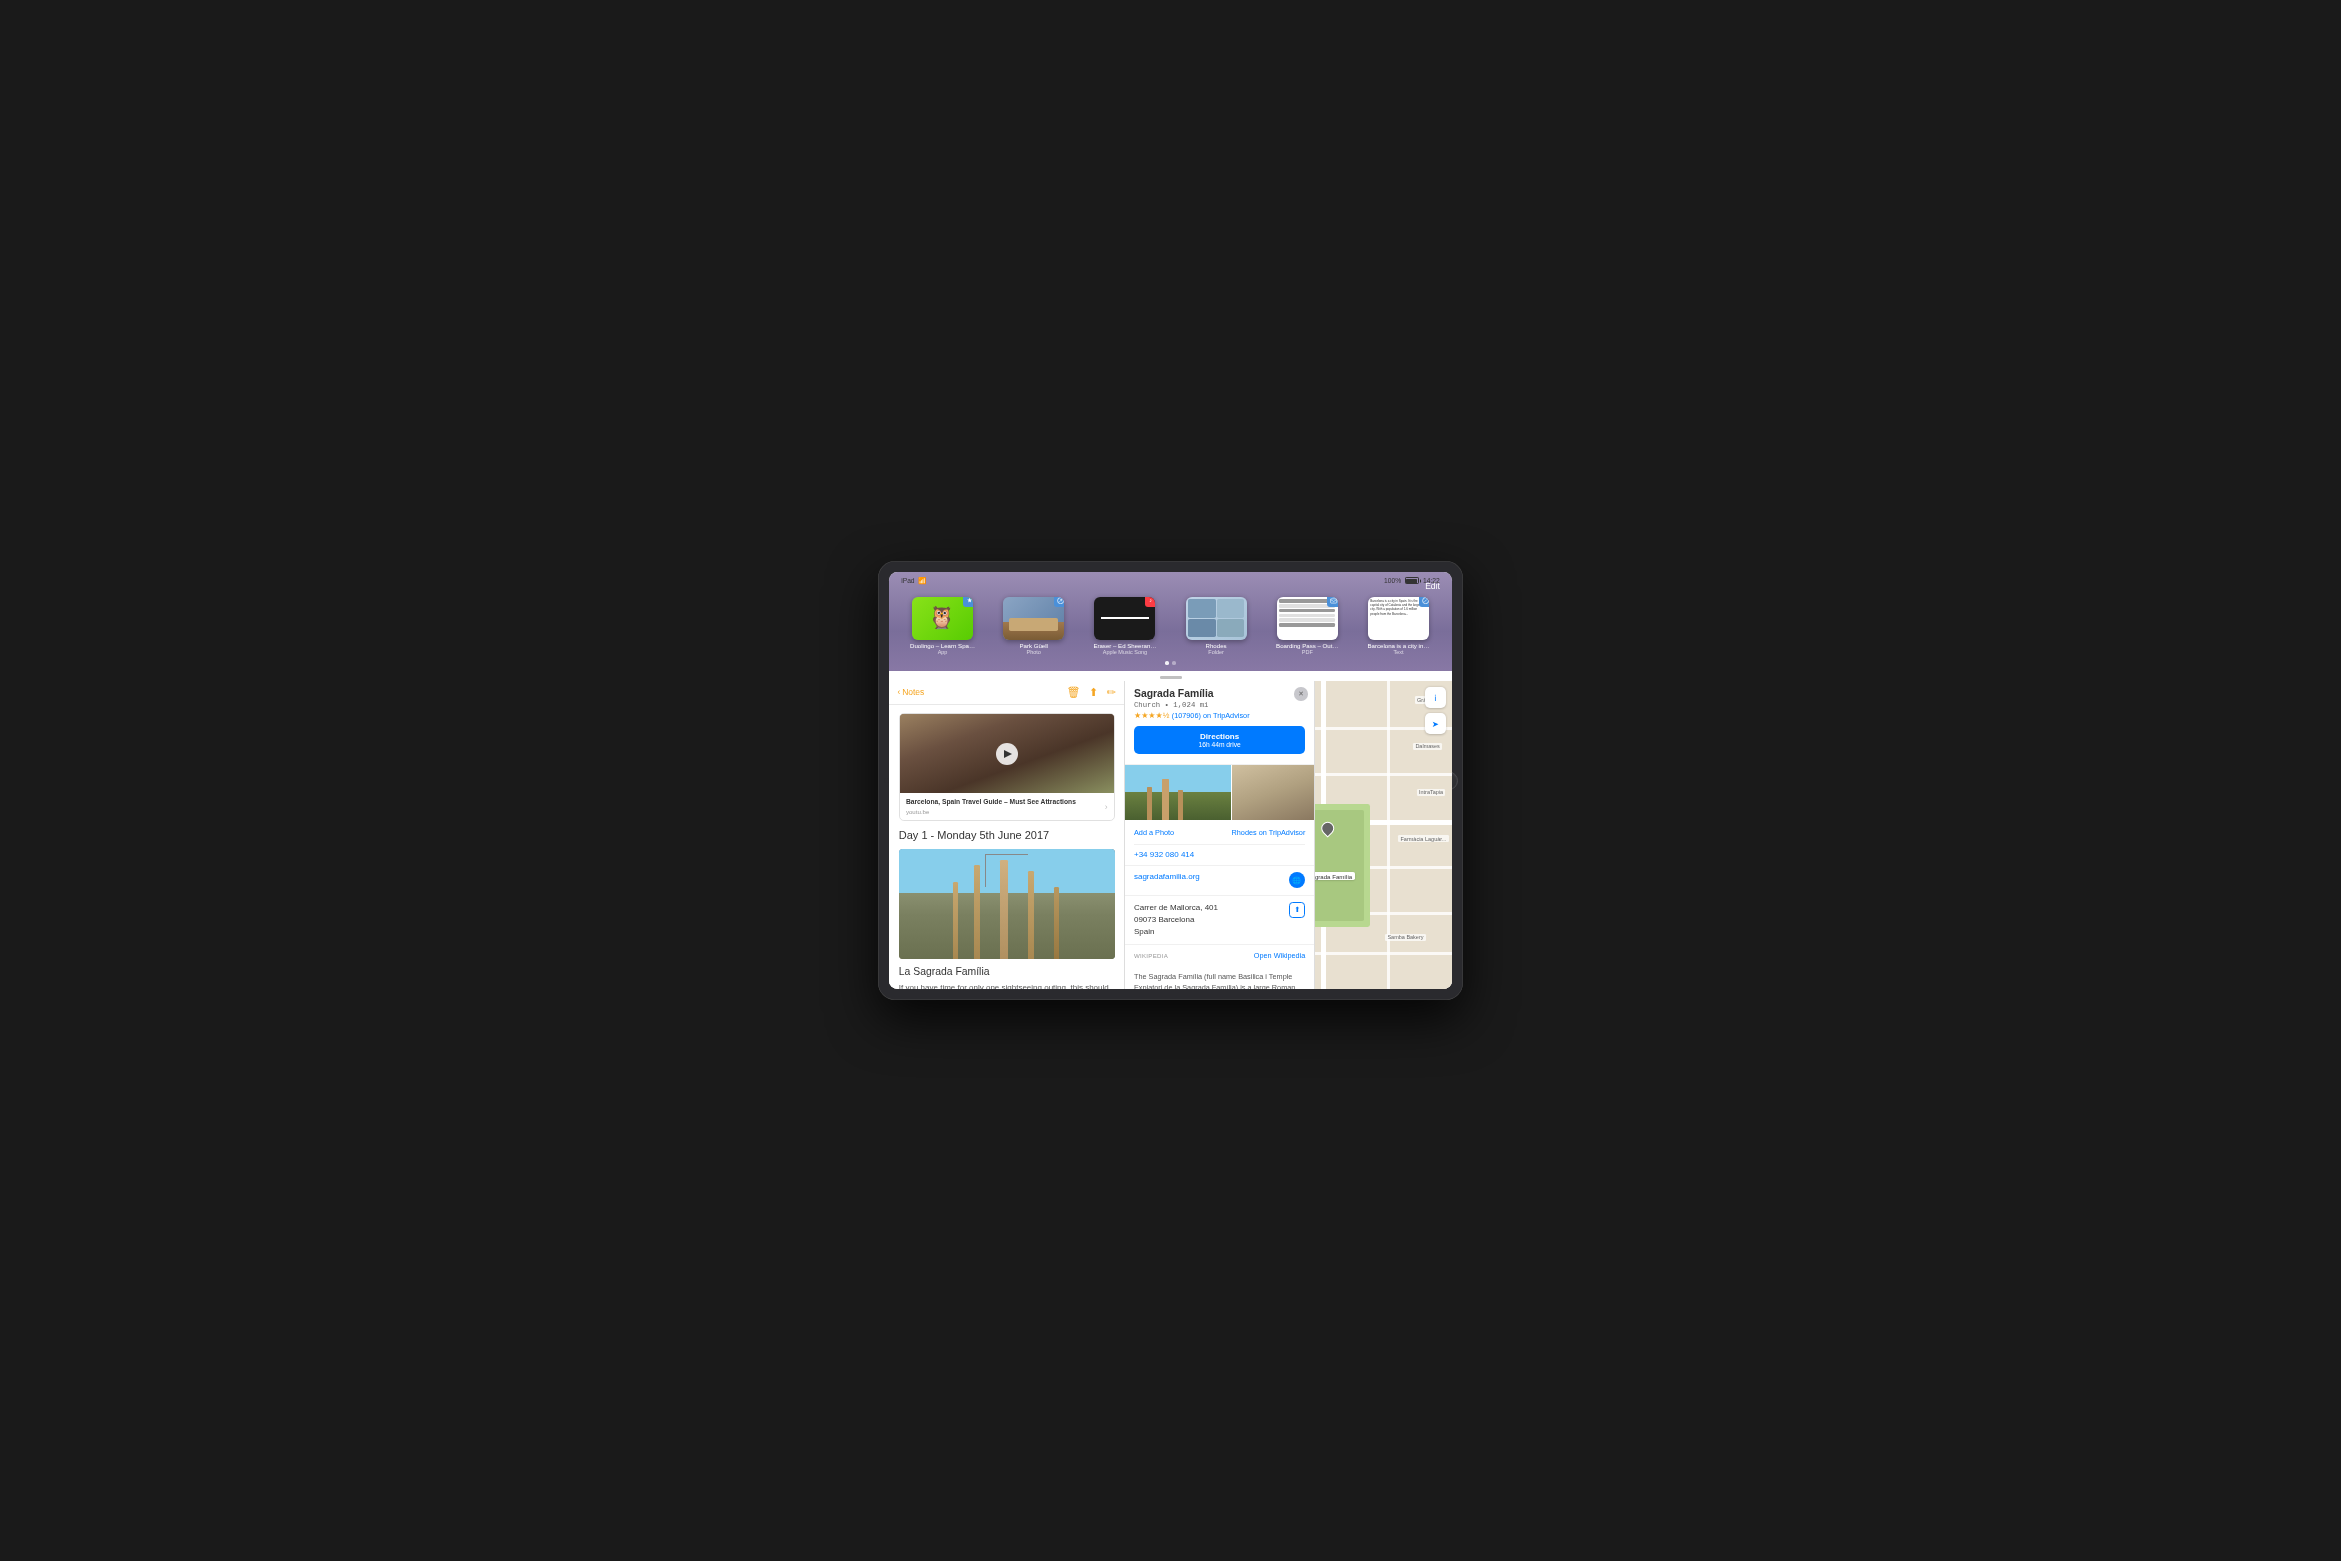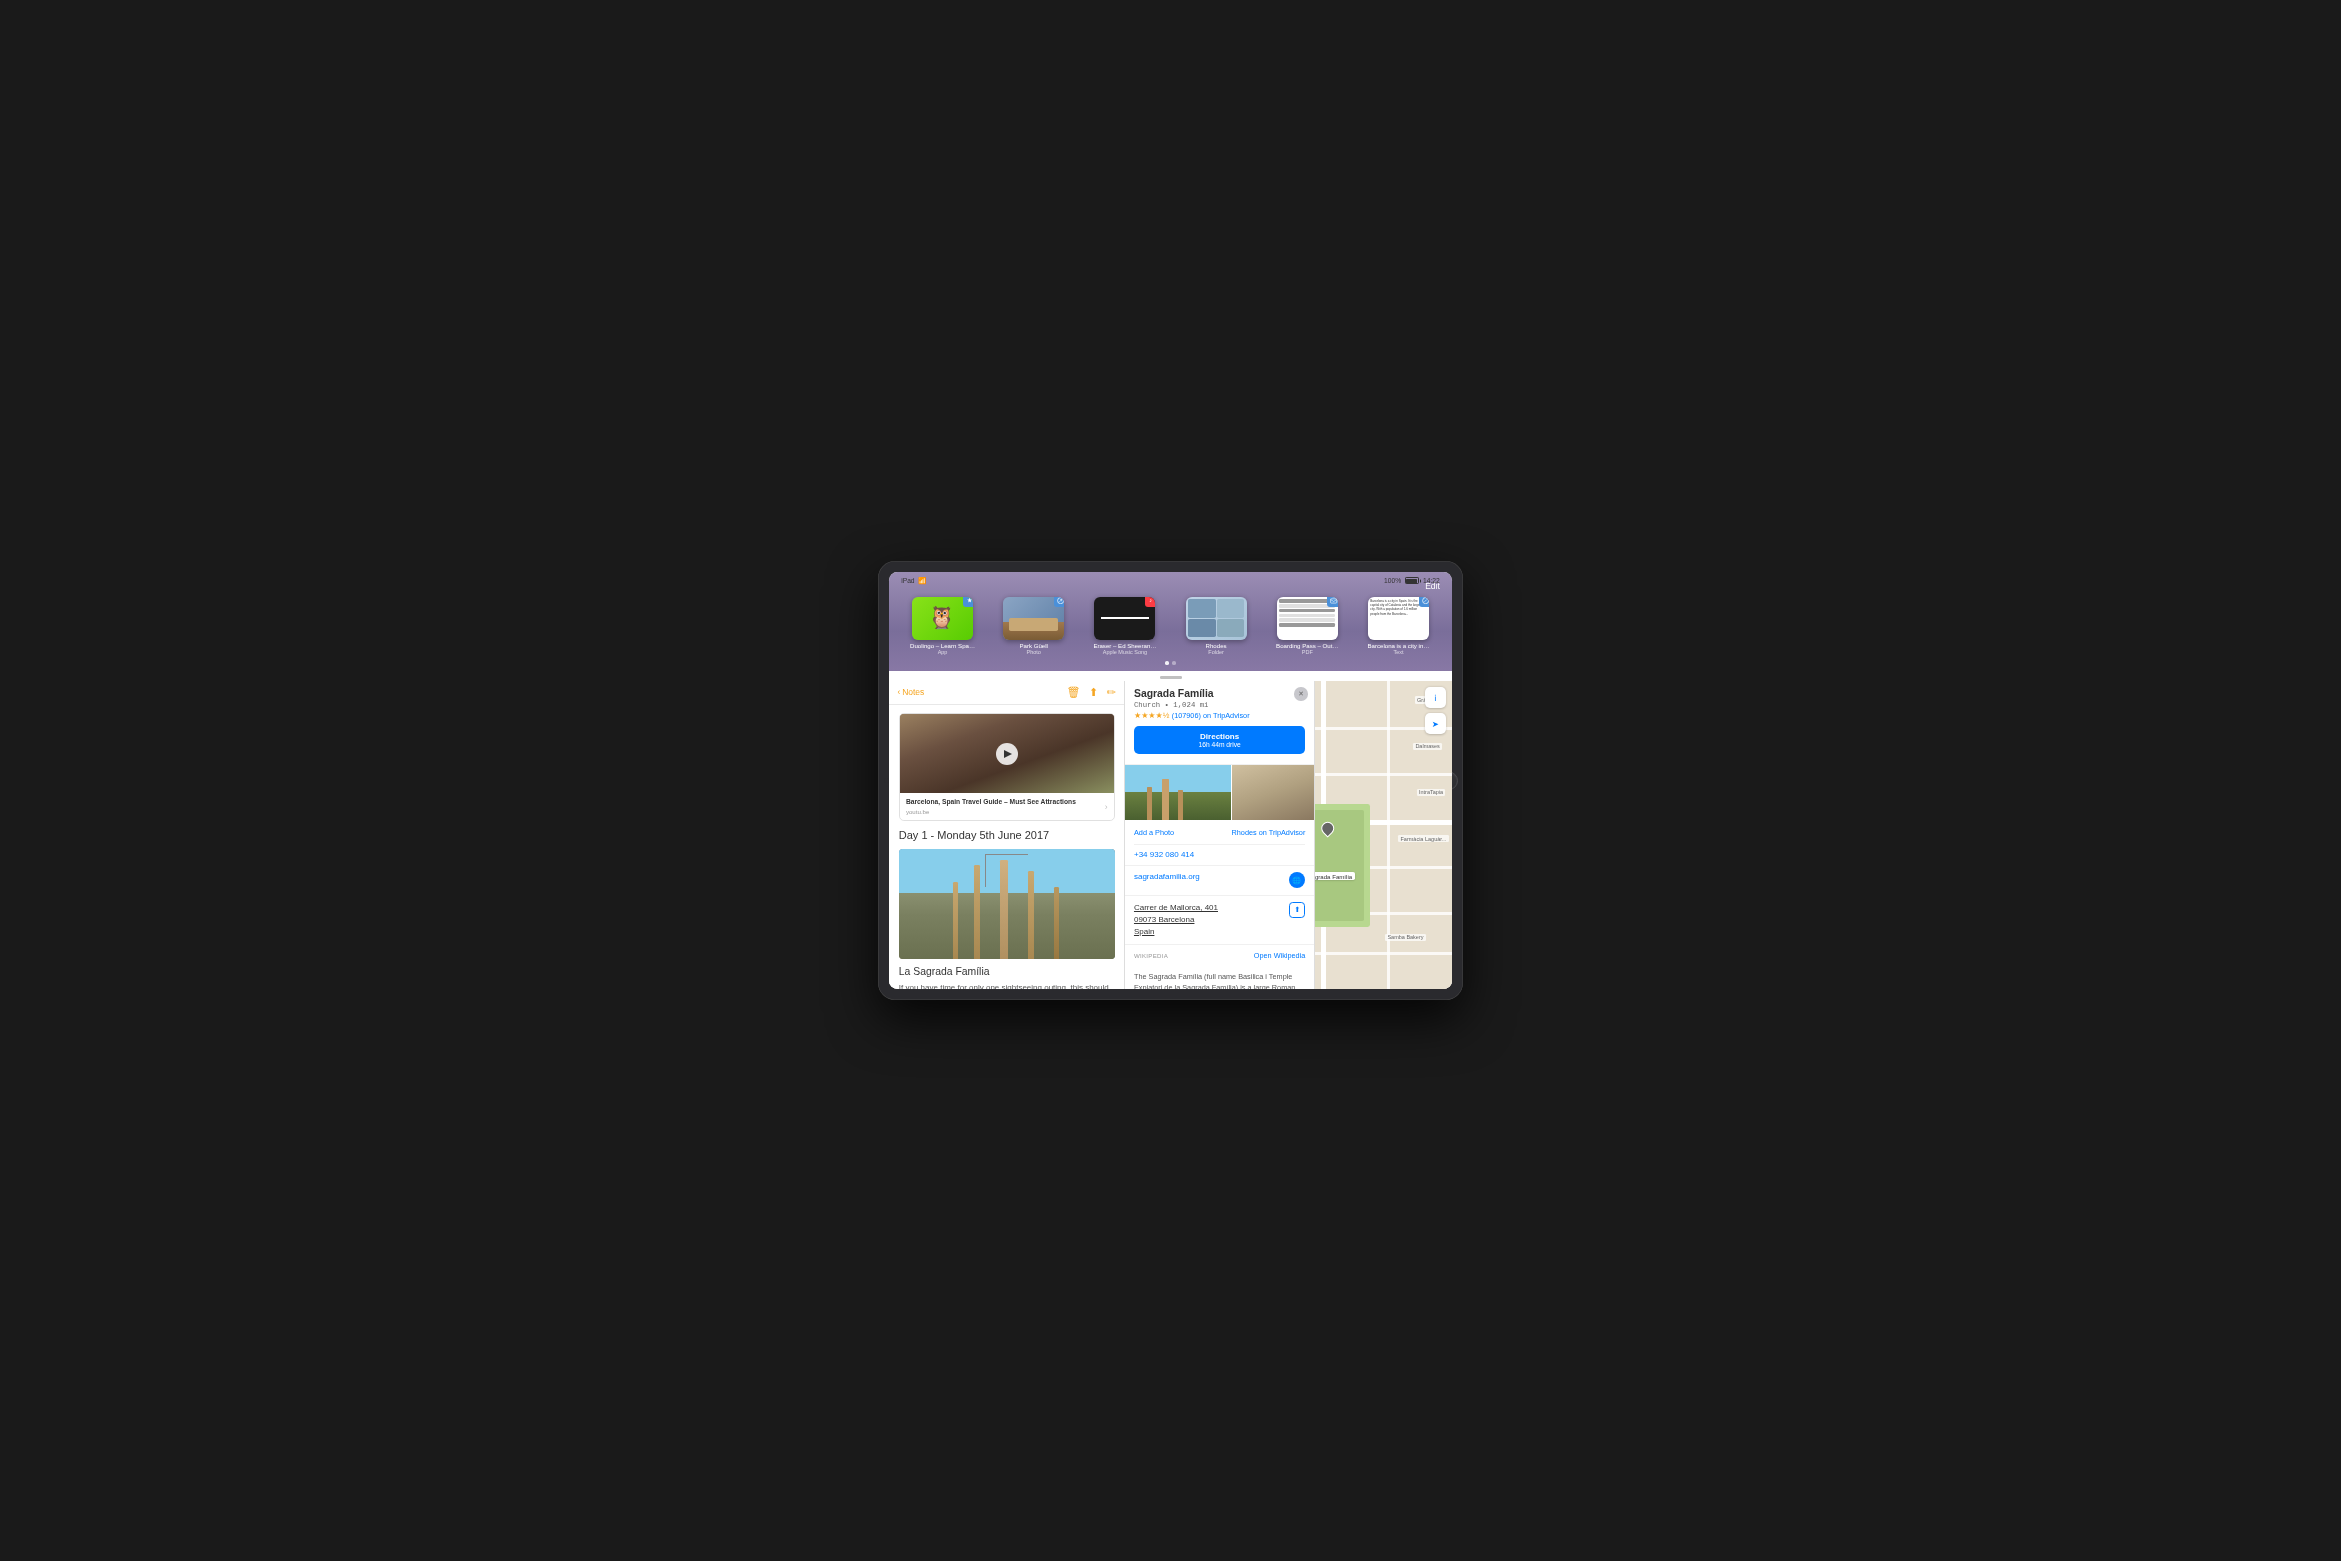--- a/index.html
+++ b/index.html
@@ -616,21 +616,20 @@
       border-radius: 3.7px;
       display: flex;
       align-items: center;
       justify-content: center;
       color: #007aff;
       font-size: 7.3px;
     }
 
     .poi-address {
       line-height: 1.5;
-      text-decoration: underline;
     }
 
     .poi-wiki-section {
       padding: 6.1px 8.5px;
     }
 
     .poi-wiki-header {
       display: flex;
       justify-content: space-between;
       align-items: center;

